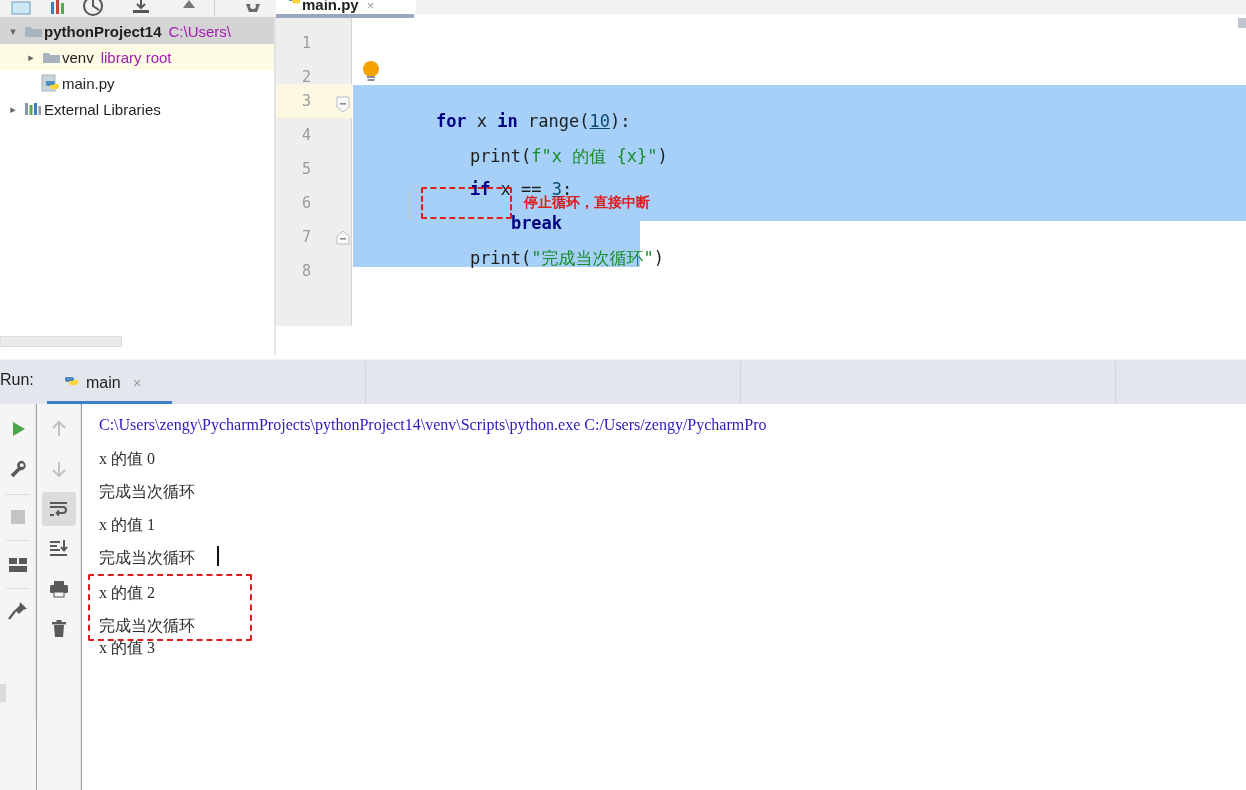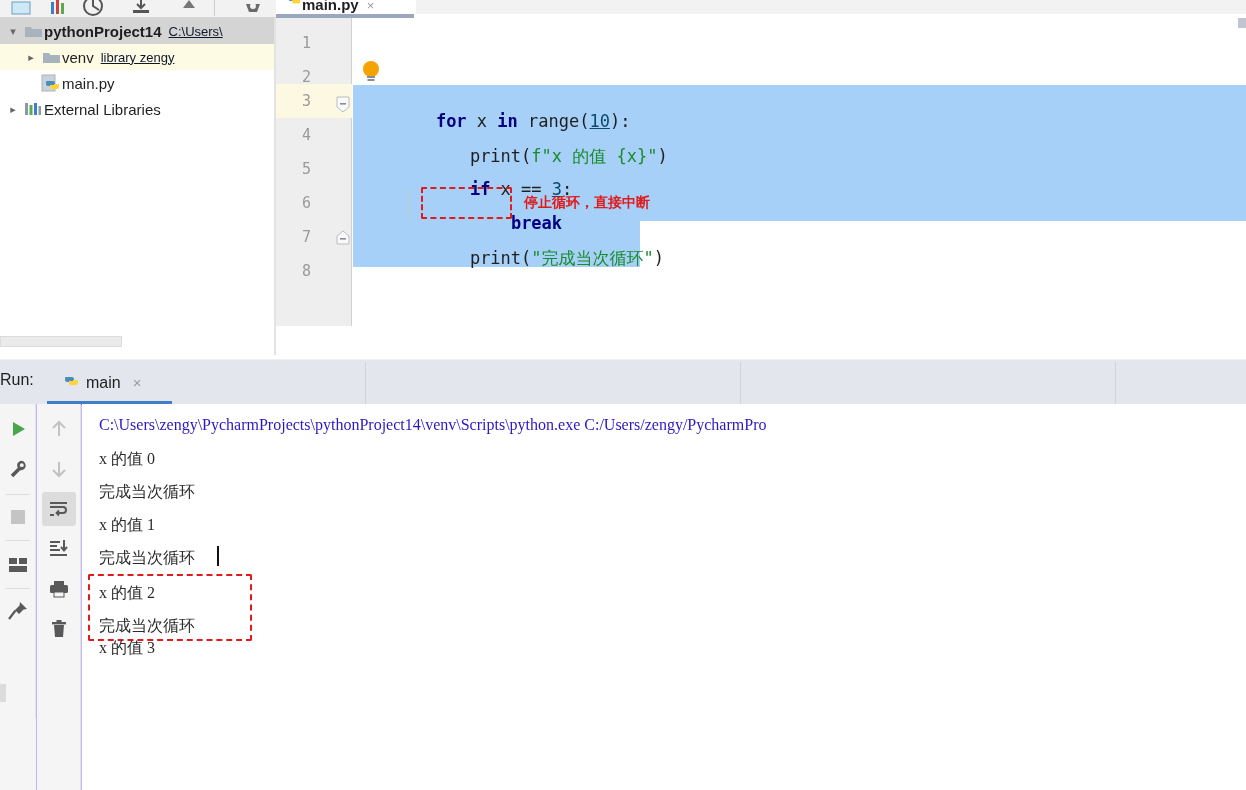--- a/index.html
+++ b/index.html
@@ -33,21 +33,21 @@
   .tree-row.sel-grey { background: #d4d4d4; }
   .tree-row.sel-yellow { background: #fdfbe4; }
   .arrow {
     width: 18px; flex: 0 0 18px; text-align: center;
     color: #666; font-size: 11px; line-height: 1;
   }
   .arrow-spacer { width: 18px; flex: 0 0 18px; }
   .tree-ico { width: 22px; flex: 0 0 22px; display: flex; align-items: center; justify-content: center; }
   .tree-label { font-size: 15px; color: #1f1f1f; }
   .tree-label.bold { font-weight: bold; }
-  .tree-sub { font-size: 13px; color: #0f172a; margin-left: 7px; text-decoration: underline; }
+  .tree-sub { font-size: 15px; color: #a21caf; margin-left: 7px; }
 
   .proj-hscroll {
     position: absolute; left: 0; bottom: 8px; width: 122px; height: 11px;
     background: #ebebeb; border: 1px solid #dcdcdc;
   }
   .panel-divider-v {
     position: absolute; left: 274px; top: 18px; width: 2px; height: 337px;
     background: #e3e3e3;
   }
 
@@ -124,21 +124,21 @@
     background: #f1f1f1; border-top: 1px solid #e0e0e0; border-bottom: 1px solid #cfd2d8;
     display: flex; align-items: center;
   }
   .breadcrumb-text {
     margin-left: 110px; font-size: 15px; color: #555;
   }
 
   
   .run-window {
     position: absolute; left: 0; top: 359px; width: 1246px; height: 431px;
-    background: #c4b5fd;
+    background: #a3a3a3;
   }
   .run-tabbar {
     position: absolute; left: 0; top: 0; width: 1246px; height: 45px;
     background: #e3e6ed; border-top: 1px solid #f3f0ec;
   }
   .run-label {
     position: absolute; left: 0; top: 11px; font-size: 16px; color: #1f1f1f;
   }
   .run-tab {
     position: absolute; left: 38px; top: 0; width: 145px; height: 45px;
@@ -251,21 +251,21 @@
 
     <div class="tree-row sel-yellow" style="top:26px;position:absolute;width:276px">
       <span class="arrow-spacer"></span>
       <span class="arrow">▸</span>
       <span class="tree-ico">
         <svg width="19" height="15" viewBox="0 0 19 15">
           <path d="M1 3 L7 3 L8.5 5 L18 5 L18 13 L1 13 Z" fill="#a7b4bd"></path>
         </svg>
       </span>
       <span class="tree-label">venv</span>
-      <span class="tree-sub">library zengy</span>
+      <span class="tree-sub">library root</span>
     </div>
 
     <div class="tree-row" style="top:52px;position:absolute;width:276px">
       <span class="arrow-spacer"></span>
       <span class="arrow-spacer"></span>
       <span class="tree-ico">
         <svg width="20" height="20" viewBox="0 0 20 20">
           <rect x="1" y="2" width="13" height="16" fill="#c9d3da" stroke="#a8b4bc"></rect>
           <path d="M7 8 h5 a2 2 0 0 1 2 2 v2 h-4 v1 h-3 a2 2 0 0 1 -2 -2 v-2 a1 1 0 0 1 1 -1 z" fill="#4b8bbe"></path>
           <path d="M13 11 h4 a1 1 0 0 1 1 1 v2 a2 2 0 0 1 -2 2 h-5 a2 2 0 0 1 -2 -2 v-2 h4 z" fill="#ffd43b"></path>

